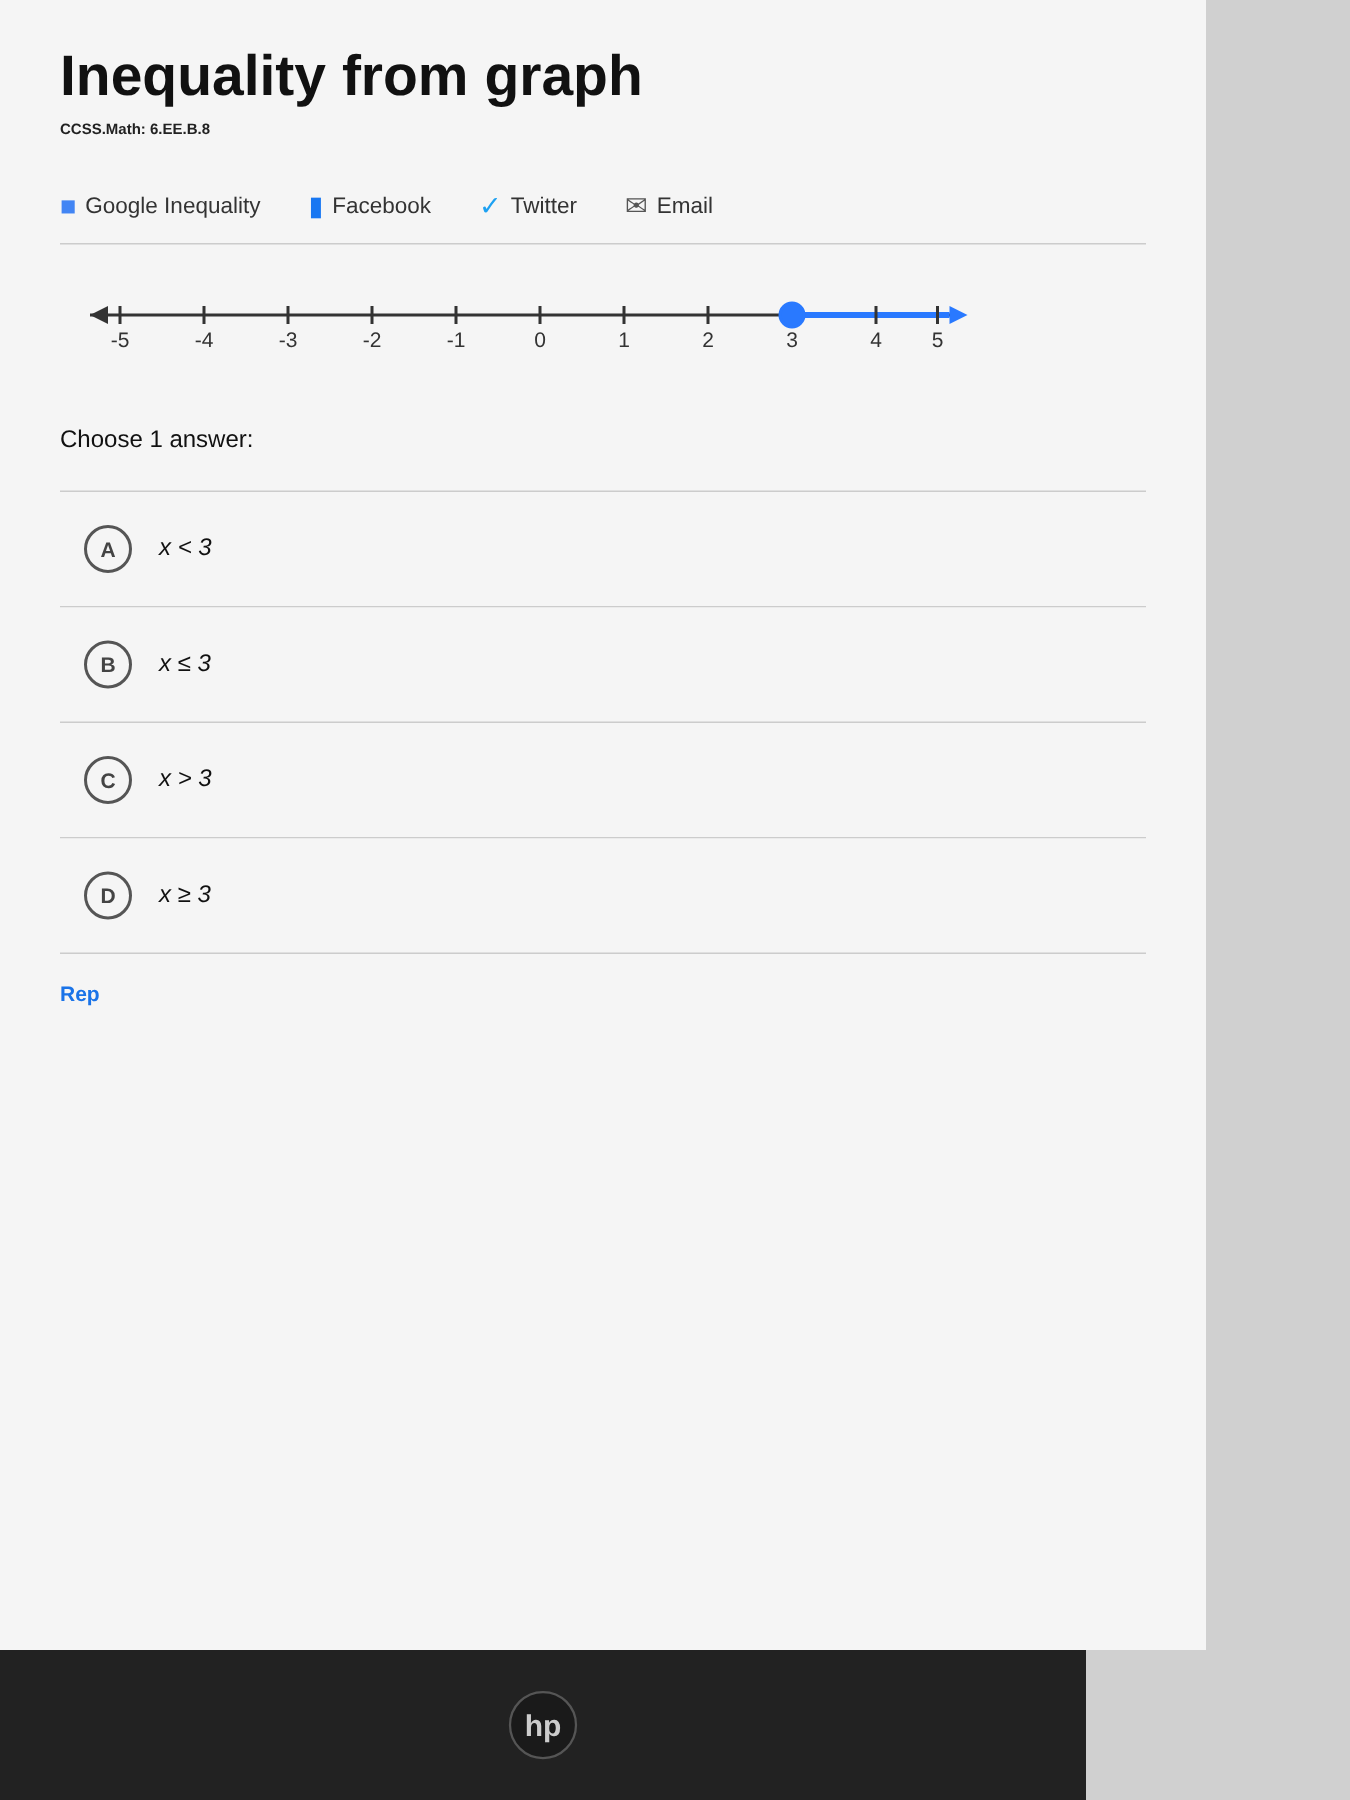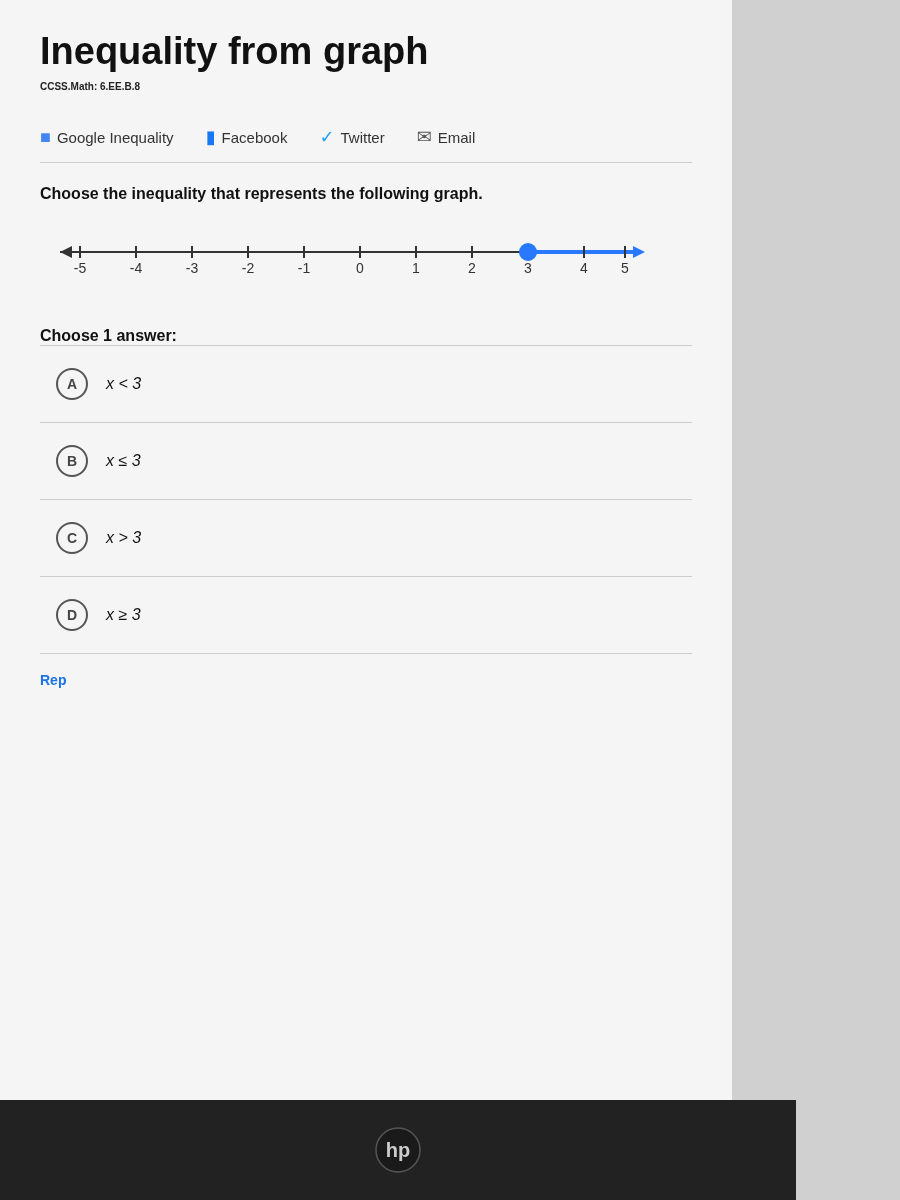--- a/index.html
+++ b/index.html
@@ -6,21 +6,21 @@
     body {
       font-family: Arial, sans-serif;
       background: #d0d0d0;
       width: 900px;
       min-height: 1200px;
       display: flex;
       flex-direction: column;
     }
     .main-content {
       background: #f5f5f5;
-      width: 732px;
+      width: 804px;
       min-height: 1100px;
       padding: 30px 40px 5px 40px;
     }
     .page-title {
       font-size: 38px;
       font-weight: bold;
       color: #111;
       margin-bottom: 8px;
     }
     .standard-label {
@@ -62,23 +62,23 @@
       margin: 0 0 30px 10px;
       position: relative;
       height: 70px;
     }
     .number-line-svg {
       width: 620px;
       height: 60px;
     }
     .choose-answer-label {
       font-size: 16px;
-      font-weight: bold;
-      color: #111;
-      margin-bottom: 0;
+      font-weight: normal;
+      color: #111;
+      margin-bottom: 24px;
     }
     .divider {
       border: none;
       border-top: 1px solid #ccc;
       margin: 0;
     }
     .answer-option {
       display: flex;
       align-items: center;
       gap: 18px;
@@ -119,21 +119,21 @@
     }
     .report-link {
       font-size: 14px;
       color: #1a73e8;
       text-decoration: none;
       cursor: pointer;
       font-weight: bold;
     }
     .bottom-bar {
       background: #222;
-      width: 796px;
+      width: 724px;
       height: 100px;
       display: flex;
       align-items: center;
       justify-content: center;
     }
     .hp-logo {
       width: 48px;
       height: 48px;
     }
   </style>
@@ -158,21 +158,20 @@
     <div class="share-item">
       <span class="share-icon twitter-icon">✓</span>
       <span>Twitter</span>
     </div>
     <div class="share-item">
       <span class="share-icon email-icon">✉</span>
       <span>Email</span>
     </div>
   </div>
 
-  <div class="instruction">Choose the inequality that represents the following graph.</div>
 
   <div class="number-line-container">
     <svg class="number-line-svg" viewBox="0 0 620 60" xmlns="http://www.w3.org/2000/svg">
 
       <line x1="10" y1="25" x2="590" y2="25" stroke="#333" stroke-width="2"></line>
 
       <line x1="478" y1="25" x2="583" y2="25" stroke="#2979FF" stroke-width="4"></line>
 
       <polygon points="10,25 22,19 22,31" fill="#333"></polygon>
 

